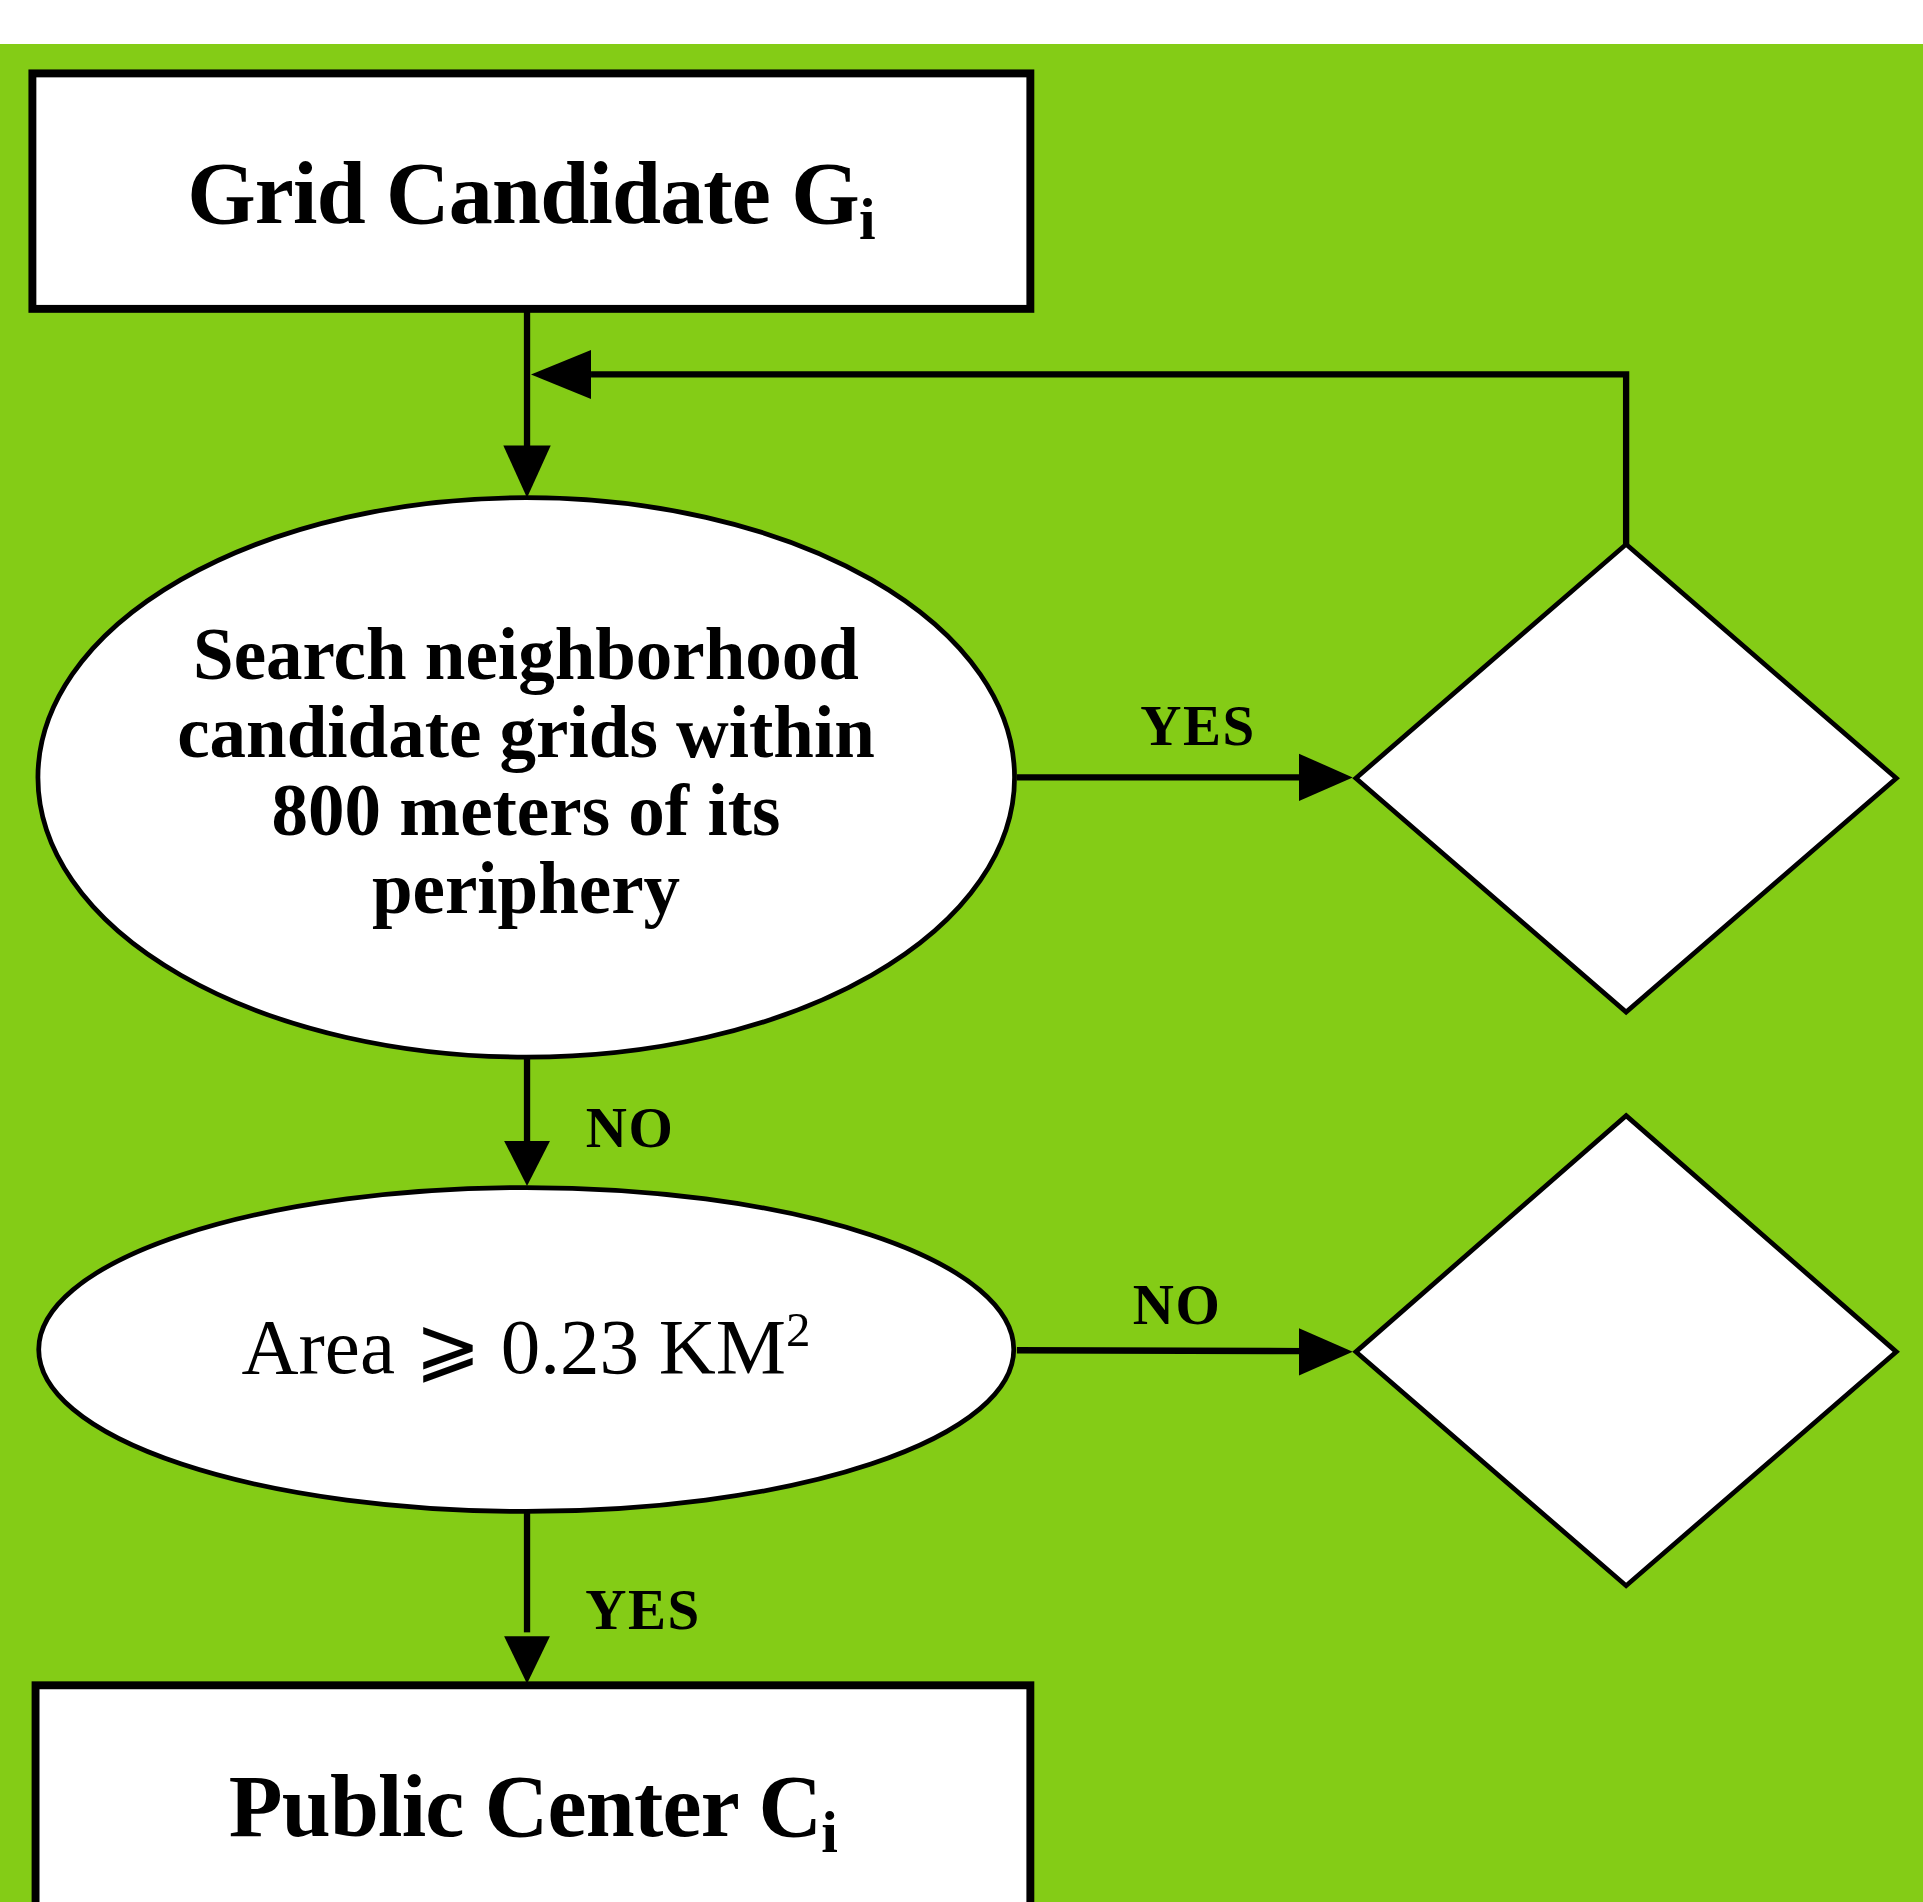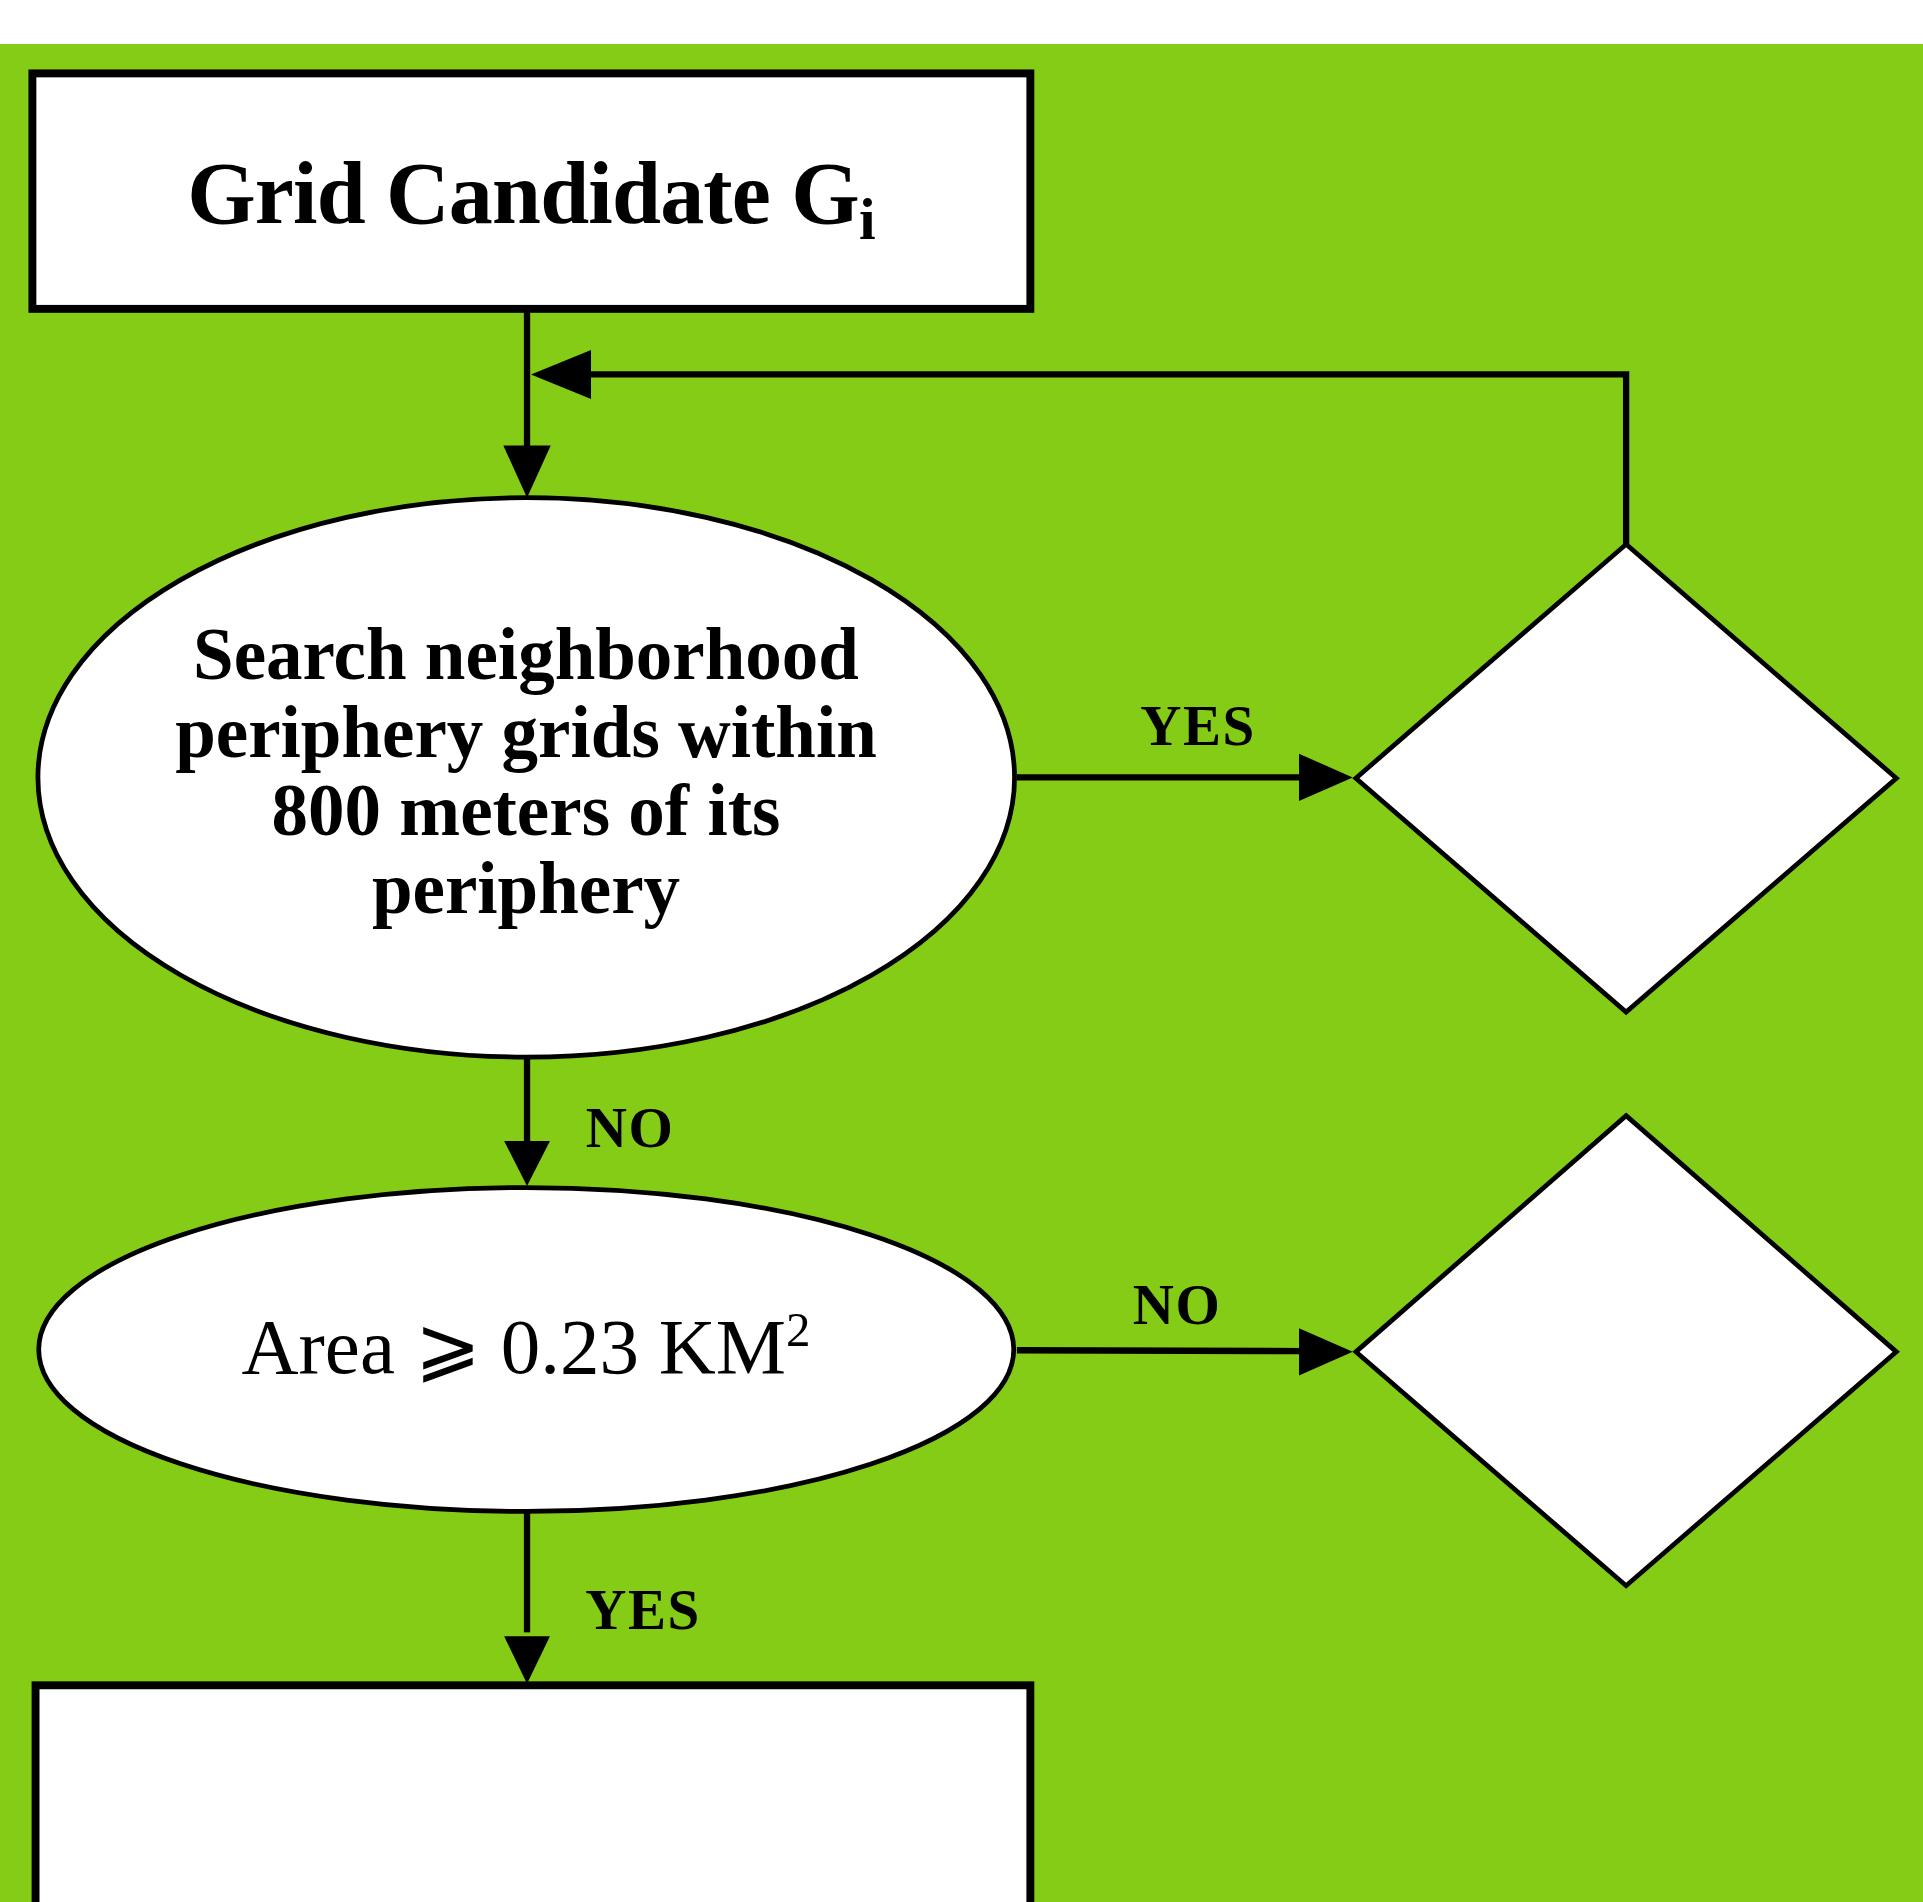--- a/index.html
+++ b/index.html
@@ -103,31 +103,34 @@
 
     <rect x="45" y="2077" width="1259" height="306" fill="#ffffff" stroke="#000" stroke-width="10"></rect>
   </svg>
 
   <div class="label node-title" style="left:531px; top:149px;">
     <span>Grid Candidate G</span><sub>i</sub>
   </div>
 
   <div class="label ellipse-text" style="left:526px; top:728px;">
     <div>Search neighborhood</div>
-    <div>periphery grids within</div>
+    <div>candidate grids within</div>
     <div>800 meters of its</div>
     <div>periphery</div>
   </div>
 
 
   <div class="label area-text" style="left:526px; top:1302px;">
     <span>Area ⩾ 0.23 KM</span><sup>2</sup>
   </div>
 
 
+  <div class="label node-title" style="left:533px; top:1762px;">
+    <span>Public Center C</span><sub>i</sub>
+  </div>
 
   <div class="label edge-label" style="left:1198px; top:681px;">YES</div>
 
   <div class="label edge-label" style="left:630px; top:1083px;">NO</div>
 
   <div class="label edge-label" style="left:1177px; top:1260px;">NO</div>
 
   <div class="label edge-label" style="left:643px; top:1565px;">YES</div>
 
 </div>

